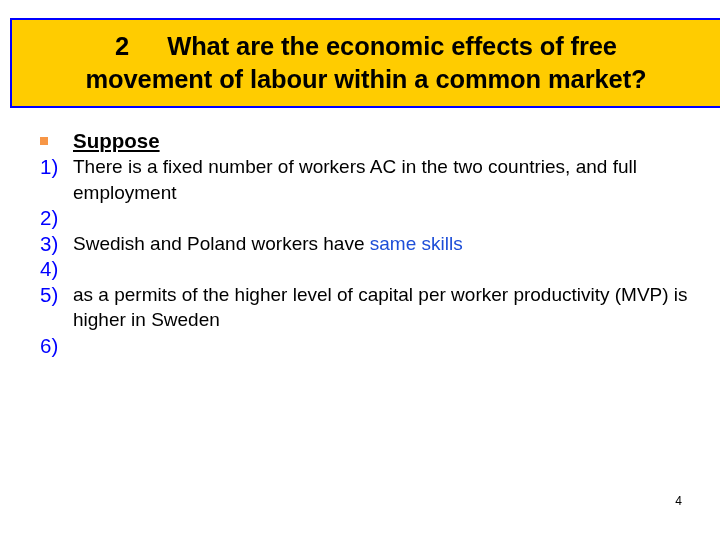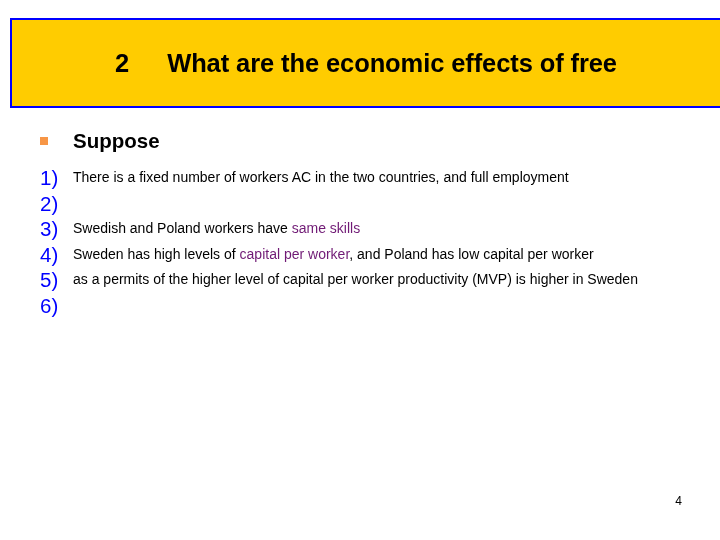--- a/index.html
+++ b/index.html
@@ -50,21 +50,22 @@
 
   .bullet-row {
     display: flex;
     align-items: flex-start;
     padding-left: 40px;
     padding-right: 14px;
   }
 
   
   #suppose-row {
-    margin-bottom: 12px;
+    margin-bottom: 1px;
+    text-decoration: underline;
   }
   #suppose-bullet {
     width: 33px;
     flex: 0 0 33px;
     display: flex;
     align-items: center;
     padding-top: 9px;
   }
   .square-bullet {
     display: block;
@@ -87,42 +88,43 @@
     width: 33px;
     flex: 0 0 33px;
     color: #0000FF;
     font-size: 20.5px;
     line-height: 25.5px;
     text-align: left;
   }
   .num-text {
     flex: 1 1 auto;
     color: #000000;
-    font-size: 14px;
+    font-size: 19px;
     line-height: 25.5px;
   }
   .hl {
-    color: #701a75;
+    color: #1d4ed8;
   }
 
   
   #page-number {
     position: absolute;
     right: 38px;
     top: 494px;
     font-size: 12px;
     color: #000000;
     line-height: 14px;
   }
 </style>
 </head>
 <body>
 
 <div id="title-banner">
   <div class="title-line">2  What are the economic effects of free</div>
+  <div class="title-line">movement of labour within a common market?</div>
 </div>
 
 <div id="body-content">
 
   <div class="bullet-row" id="suppose-row">
     <span id="suppose-bullet">
       <span class="square-bullet"></span>
     </span>
     <span id="suppose-label">Suppose</span>
   </div>
@@ -134,21 +136,20 @@
       </div>
       <div class="bullet-row num-row">
         <span class="num-marker">2)</span>
       </div>
       <div class="bullet-row num-row">
         <span class="num-marker">3)</span>
         <span class="num-text"><span>Swedish and Poland workers have </span><span class="hl">same skills</span></span>
       </div>
       <div class="bullet-row num-row">
         <span class="num-marker">4)</span>
-        <span class="num-text"><span>Sweden has high levels of </span><span class="hl">capital per worker</span><span>, and Poland has low capital per worker</span></span>
       </div>
       <div class="bullet-row num-row">
         <span class="num-marker">5)</span>
         <span class="num-text"><span>as a permits of the higher level of capital per worker productivity (MVP) is higher in Sweden</span></span>
       </div>
       <div class="bullet-row num-row">
         <span class="num-marker">6)</span>
       </div>
     </div>
 

